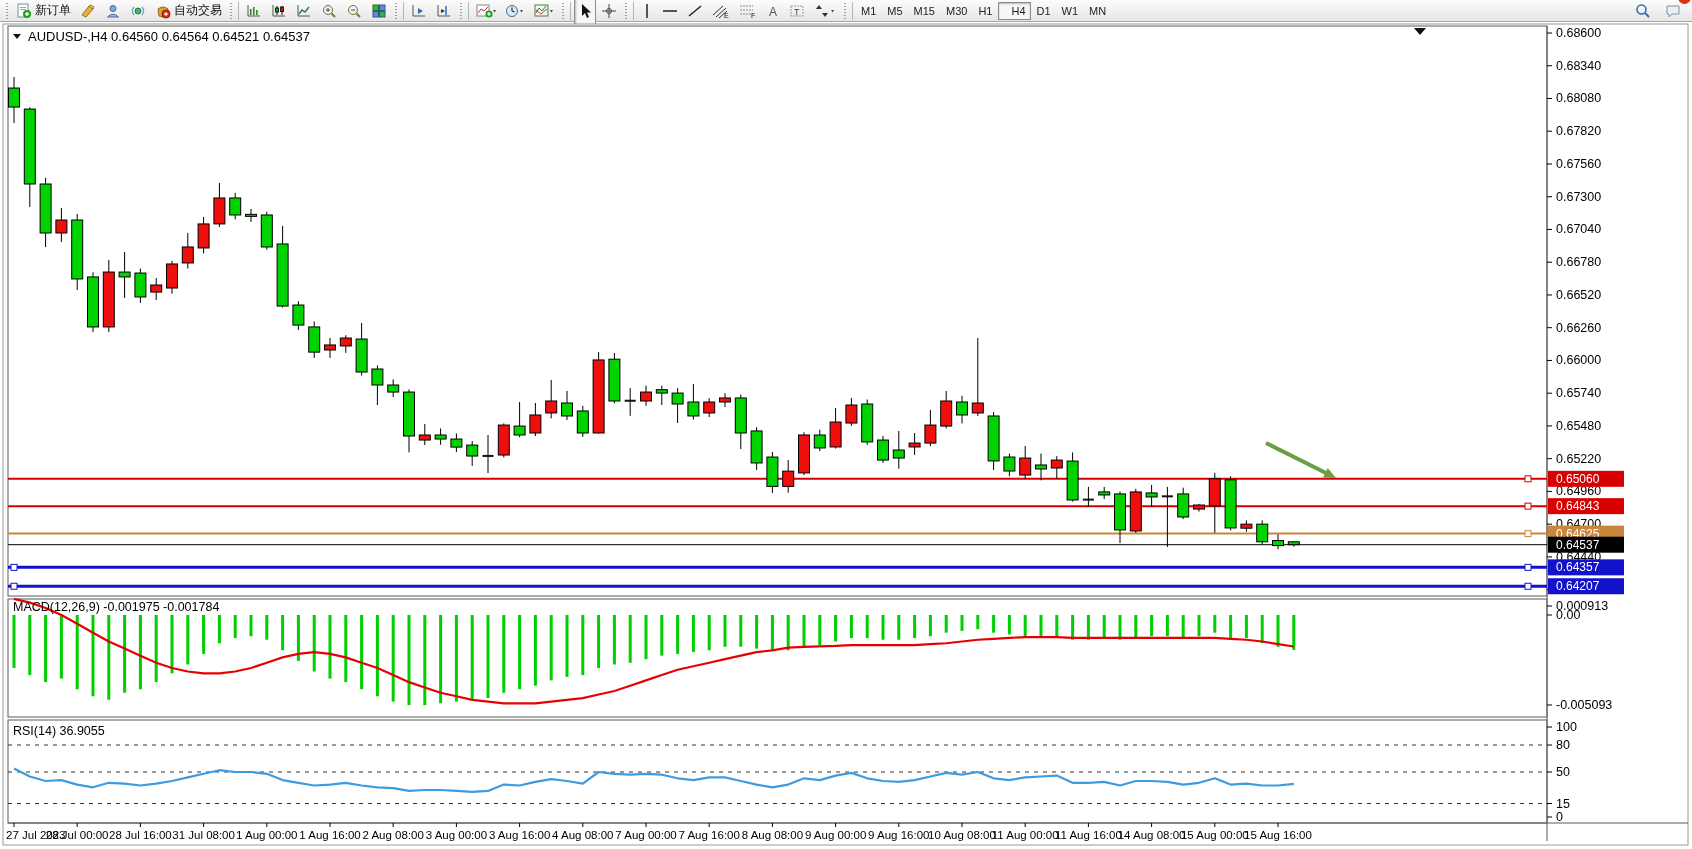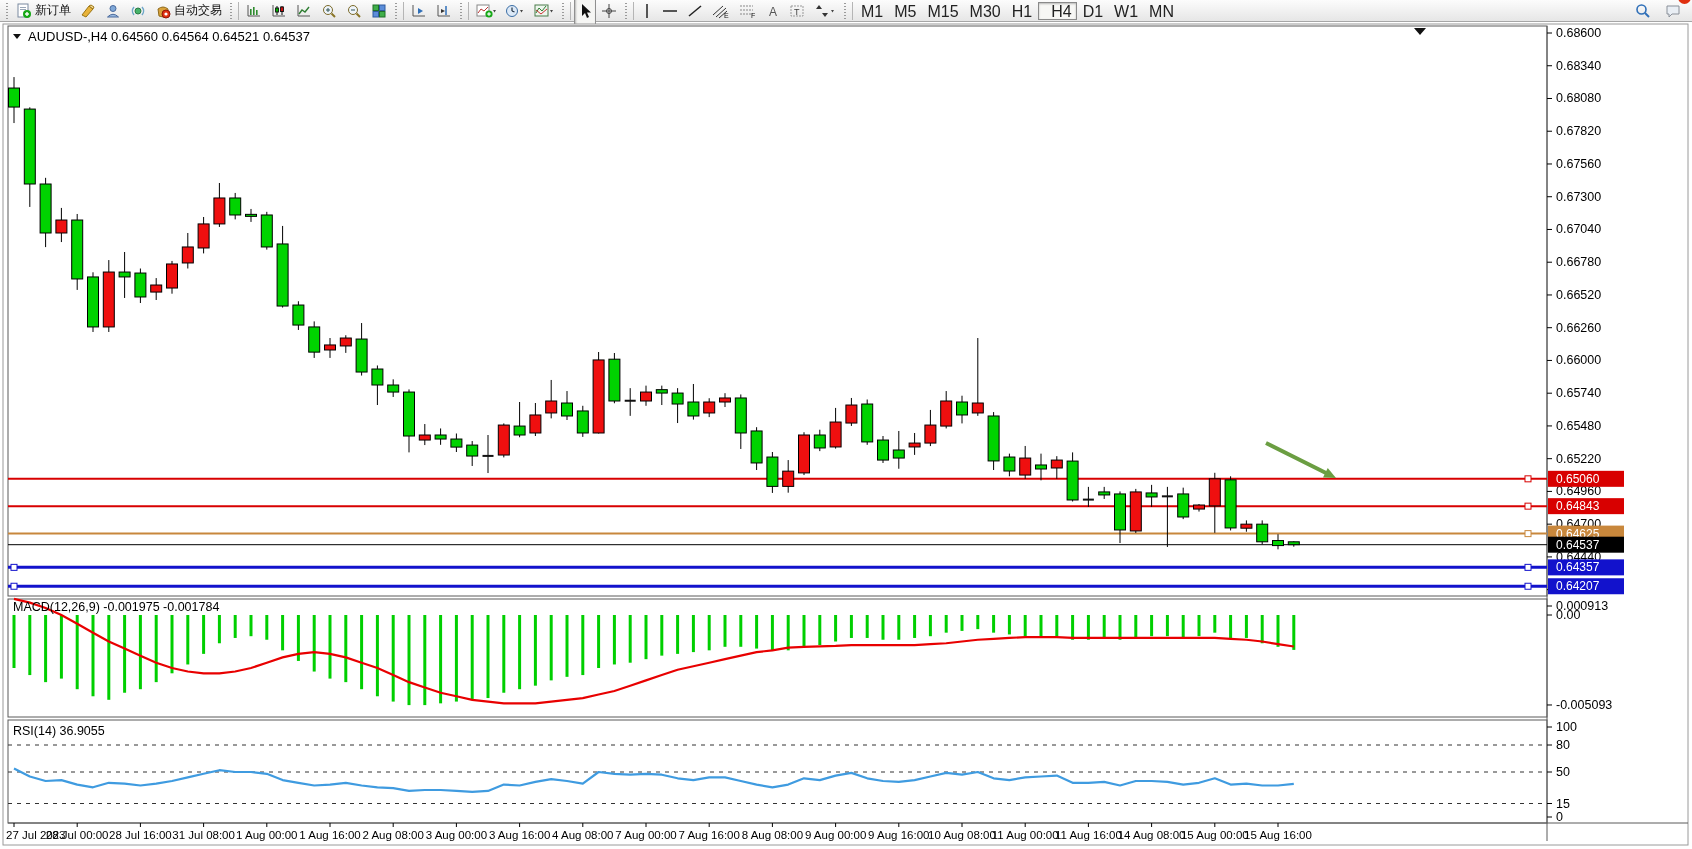--- a/index.html
+++ b/index.html
@@ -4,21 +4,21 @@
 <style>
   html,body{margin:0;padding:0;width:1692px;height:849px;overflow:hidden;background:#fff;
             font-family:"Liberation Sans",sans-serif;}
   .toolbar{position:absolute;left:0;top:0;width:1692px;height:22px;box-sizing:border-box;
            display:flex;align-items:center;background:linear-gradient(#fcfcfc,#e6e6e6);
            border-bottom:1px solid #a6a6a6;padding-left:3px;gap:1px;font-size:12px;color:#111;}
   .tb{height:34px;border:1px solid transparent;background:transparent;display:flex;align-items:center;
       gap:3px;padding:0 3px;font-family:inherit;font-size:12px;color:#111;cursor:default;}
   .tb.active{background:#f6f6f4;border-color:#909090;box-shadow:inset 1px 1px 2px rgba(0,0,0,.25);}
   .tf{min-width:22px;height:18px;border:1px solid transparent;background:transparent;text-align:center;
-      padding:0 4px;font-family:inherit;font-size:16px;color:#222;cursor:default;}
+      padding:0 4px;font-family:inherit;font-size:11px;color:#222;cursor:default;}
   .tf.active{border-color:#8a8a8a;background:#f7f7f5;box-shadow:inset 0 1px 2px rgba(0,0,0,.25);padding-left:12px;}
   .sep{width:1px;height:18px;background:#b5b5b5;margin:0 2px;}
   .grip{width:4px;height:16px;margin:0 2px;
         background-image:repeating-linear-gradient(#9a9a9a 0 1px,transparent 1px 3px);
         background-size:2px 100%;background-repeat:no-repeat;background-position:center;}
   .right{margin-left:auto;display:flex;align-items:center;margin-right:6px;gap:6px;}
   .badge{position:absolute;top:-4px;right:-6px;background:#e03010;color:#fff;border-radius:8px;
          width:13px;height:13px;font-size:9px;line-height:13px;text-align:center;font-weight:bold;}
   .chatwrap{position:relative;}
   #chart-svg{position:absolute;left:0;top:22px;}

